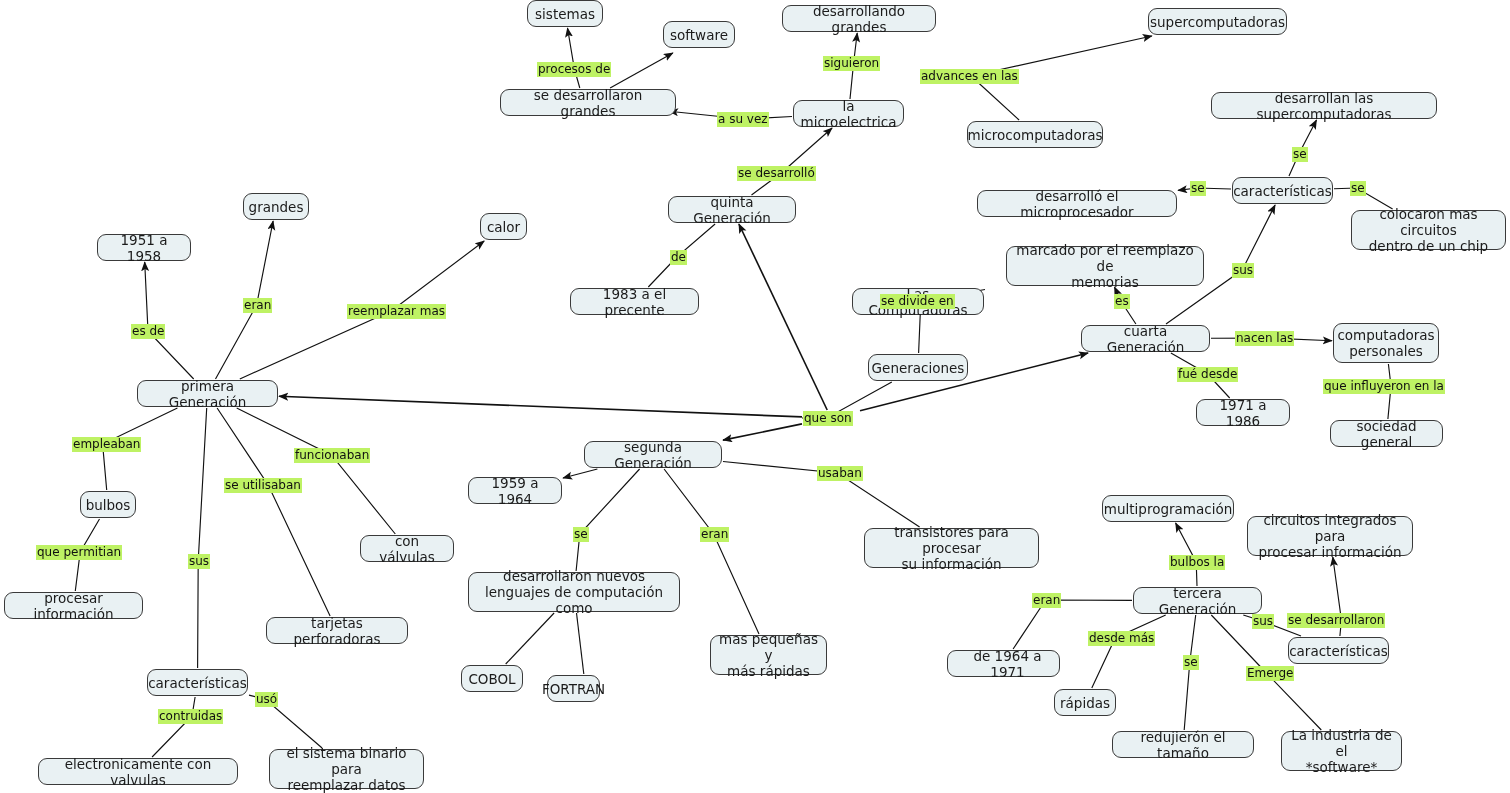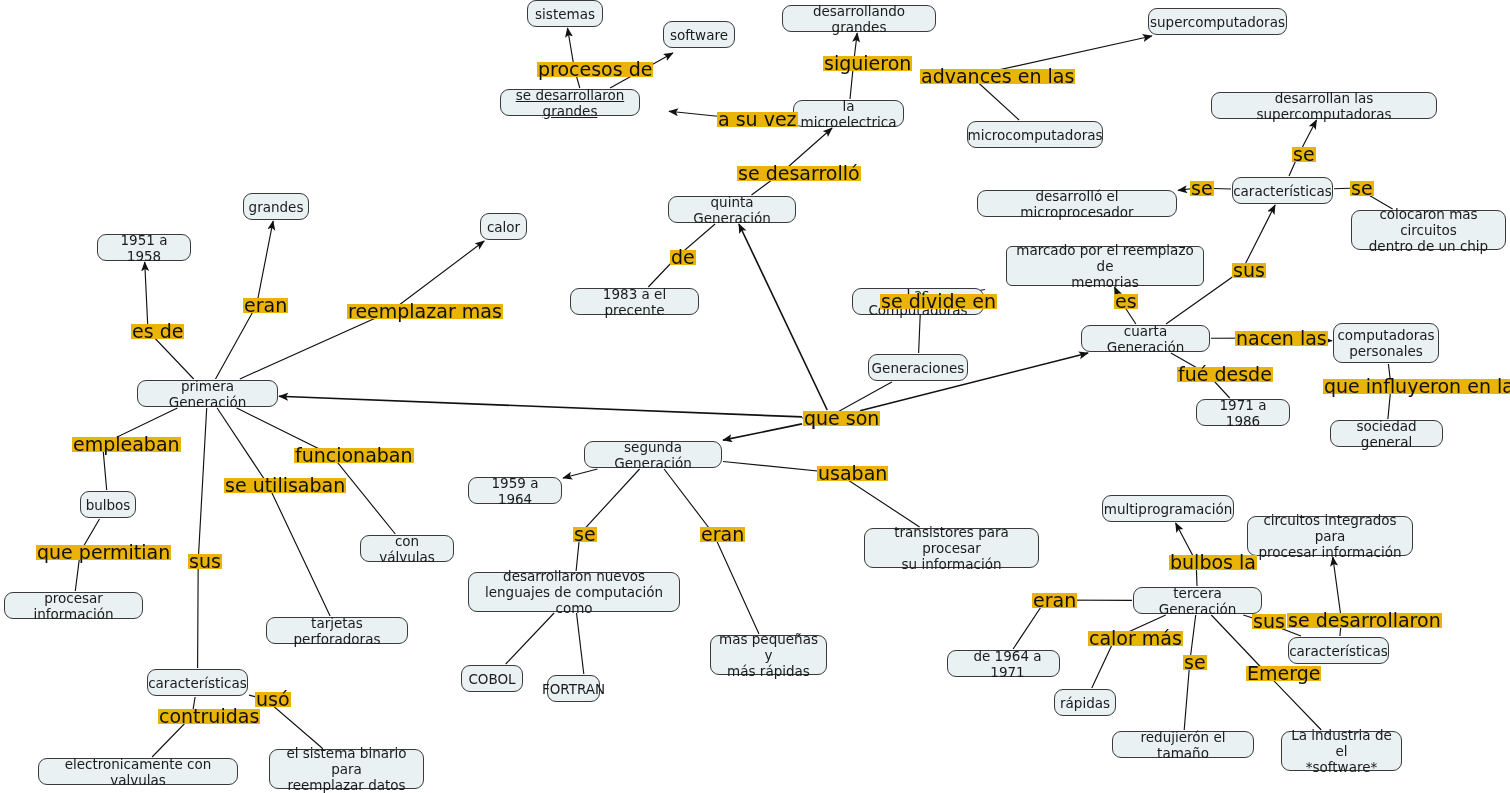--- a/index.html
+++ b/index.html
@@ -34,23 +34,23 @@
     color:#1b1b1b;
     font-size:13.5px;
     line-height:16px;
     padding:3px 8px;
     white-space:pre-line;
     z-index:2;
   }
   .elabel{
     position:absolute;
     color:#101010;
-    font-size:19px;
+    font-size:12px;
     line-height:15px;
-    background:#eab308;
+    background:#bef264;
     padding:0 1px;
     white-space:nowrap;
     z-index:3;
   }
 </style>
 </head>
 <body>
 
 <div id="canvas">
   <svg id="edges" viewBox="0 0 1510 793">
@@ -104,33 +104,33 @@
         <line x1="802.0" y1="423.9" x2="723.0" y2="440.1" stroke-width="1.6" marker-end="url(#arrow)"></line>
         <line x1="827.2" y1="410.0" x2="738.9" y2="224.0" stroke-width="1.6" marker-end="url(#arrow)"></line>
         <line x1="860.0" y1="410.7" x2="1088.1" y2="353.0" stroke-width="1.6" marker-end="url(#arrow)"></line>
       </g>
   </svg>
   <div id="node-layer">
       <div class="node" style="left: 527px; top: 0px; width: 76px; height: 27px;">sistemas</div>
       <div class="node" style="left: 663px; top: 21px; width: 72px; height: 27px;">software</div>
       <div class="node" style="left: 782px; top: 5px; width: 154px; height: 27px;">desarrollando grandes</div>
       <div class="node" style="left: 1148px; top: 8px; width: 139px; height: 27px;">supercomputadoras</div>
-      <div class="node" style="left: 500px; top: 89px; width: 140px; height: 27px; text-decoration: underline;">se desarrollaron grandes</div>
+      <div class="node" style="left: 500px; top: 89px; width: 176px; height: 27px;">se desarrollaron grandes</div>
       <div class="node" style="left: 793px; top: 100px; width: 111px; height: 27px;">la microelectrica</div>
       <div class="node" style="left: 967px; top: 121px; width: 136px; height: 27px;">microcomputadoras</div>
       <div class="node" style="left: 1211px; top: 92px; width: 226px; height: 27px;">desarrollan las supercomputadoras</div>
       <div class="node" style="left: 1232px; top: 177px; width: 101px; height: 27px;">características</div>
       <div class="node" style="left: 977px; top: 190px; width: 200px; height: 27px;">desarrolló el microprocesador</div>
       <div class="node" style="left: 1351px; top: 210px; width: 155px; height: 40px;">colocaron mas circuitos
 dentro de un chip</div>
       <div class="node" style="left: 243px; top: 193px; width: 66px; height: 27px;">grandes</div>
       <div class="node" style="left: 480px; top: 213px; width: 47px; height: 27px;">calor</div>
       <div class="node" style="left: 668px; top: 196px; width: 128px; height: 27px;">quinta Generación</div>
       <div class="node" style="left: 97px; top: 234px; width: 94px; height: 27px;">1951 a 1958</div>
-      <div class="node" style="left: 1006px; top: 246px; width: 198px; height: 40px; border-radius: 6px;">marcado por el reemplazo de
+      <div class="node" style="left: 1006px; top: 246px; width: 198px; height: 40px;">marcado por el reemplazo de
 memorias</div>
       <div class="node" style="left: 570px; top: 288px; width: 129px; height: 27px;">1983 a el precente</div>
       <div class="node" style="left: 852px; top: 288px; width: 132px; height: 27px;">Las Computadoras</div>
       <div class="node" style="left: 1081px; top: 325px; width: 129px; height: 27px;">cuarta Generación</div>
       <div class="node" style="left: 1333px; top: 323px; width: 106px; height: 40px;">computadoras
 personales</div>
       <div class="node" style="left: 868px; top: 354px; width: 100px; height: 27px;">Generaciones</div>
       <div class="node" style="left: 137px; top: 380px; width: 141px; height: 27px;">primera Generación</div>
       <div class="node" style="left: 1196px; top: 399px; width: 94px; height: 27px;">1971 a 1986</div>
       <div class="node" style="left: 1330px; top: 420px; width: 113px; height: 27px;">sociedad general</div>
@@ -187,19 +187,19 @@
     <div class="elabel" style="left: 188px; top: 554px;">sus</div>
     <div class="elabel" style="left: 224px; top: 478px;">se utilisaban</div>
     <div class="elabel" style="left: 294px; top: 448px;">funcionaban</div>
     <div class="elabel" style="left: 158px; top: 709px;">contruidas</div>
     <div class="elabel" style="left: 255px; top: 692px;">usó</div>
     <div class="elabel" style="left: 573px; top: 527px;">se</div>
     <div class="elabel" style="left: 700px; top: 527px;">eran</div>
     <div class="elabel" style="left: 817px; top: 466px;">usaban</div>
     <div class="elabel" style="left: 1169px; top: 555px;">bulbos la</div>
     <div class="elabel" style="left: 1032px; top: 593px;">eran</div>
-    <div class="elabel" style="left: 1088px; top: 631px;">calor más</div>
+    <div class="elabel" style="left: 1088px; top: 631px;">desde más</div>
     <div class="elabel" style="left: 1183px; top: 655px;">se</div>
     <div class="elabel" style="left: 1252px; top: 614px;">sus</div>
     <div class="elabel" style="left: 1287px; top: 613px;">se desarrollaron</div>
     <div class="elabel" style="left: 1246px; top: 666px;">Emerge</div>
     <div class="elabel" style="left: 803px; top: 411px;">que son</div>
   </div>
 
 </body></html>

